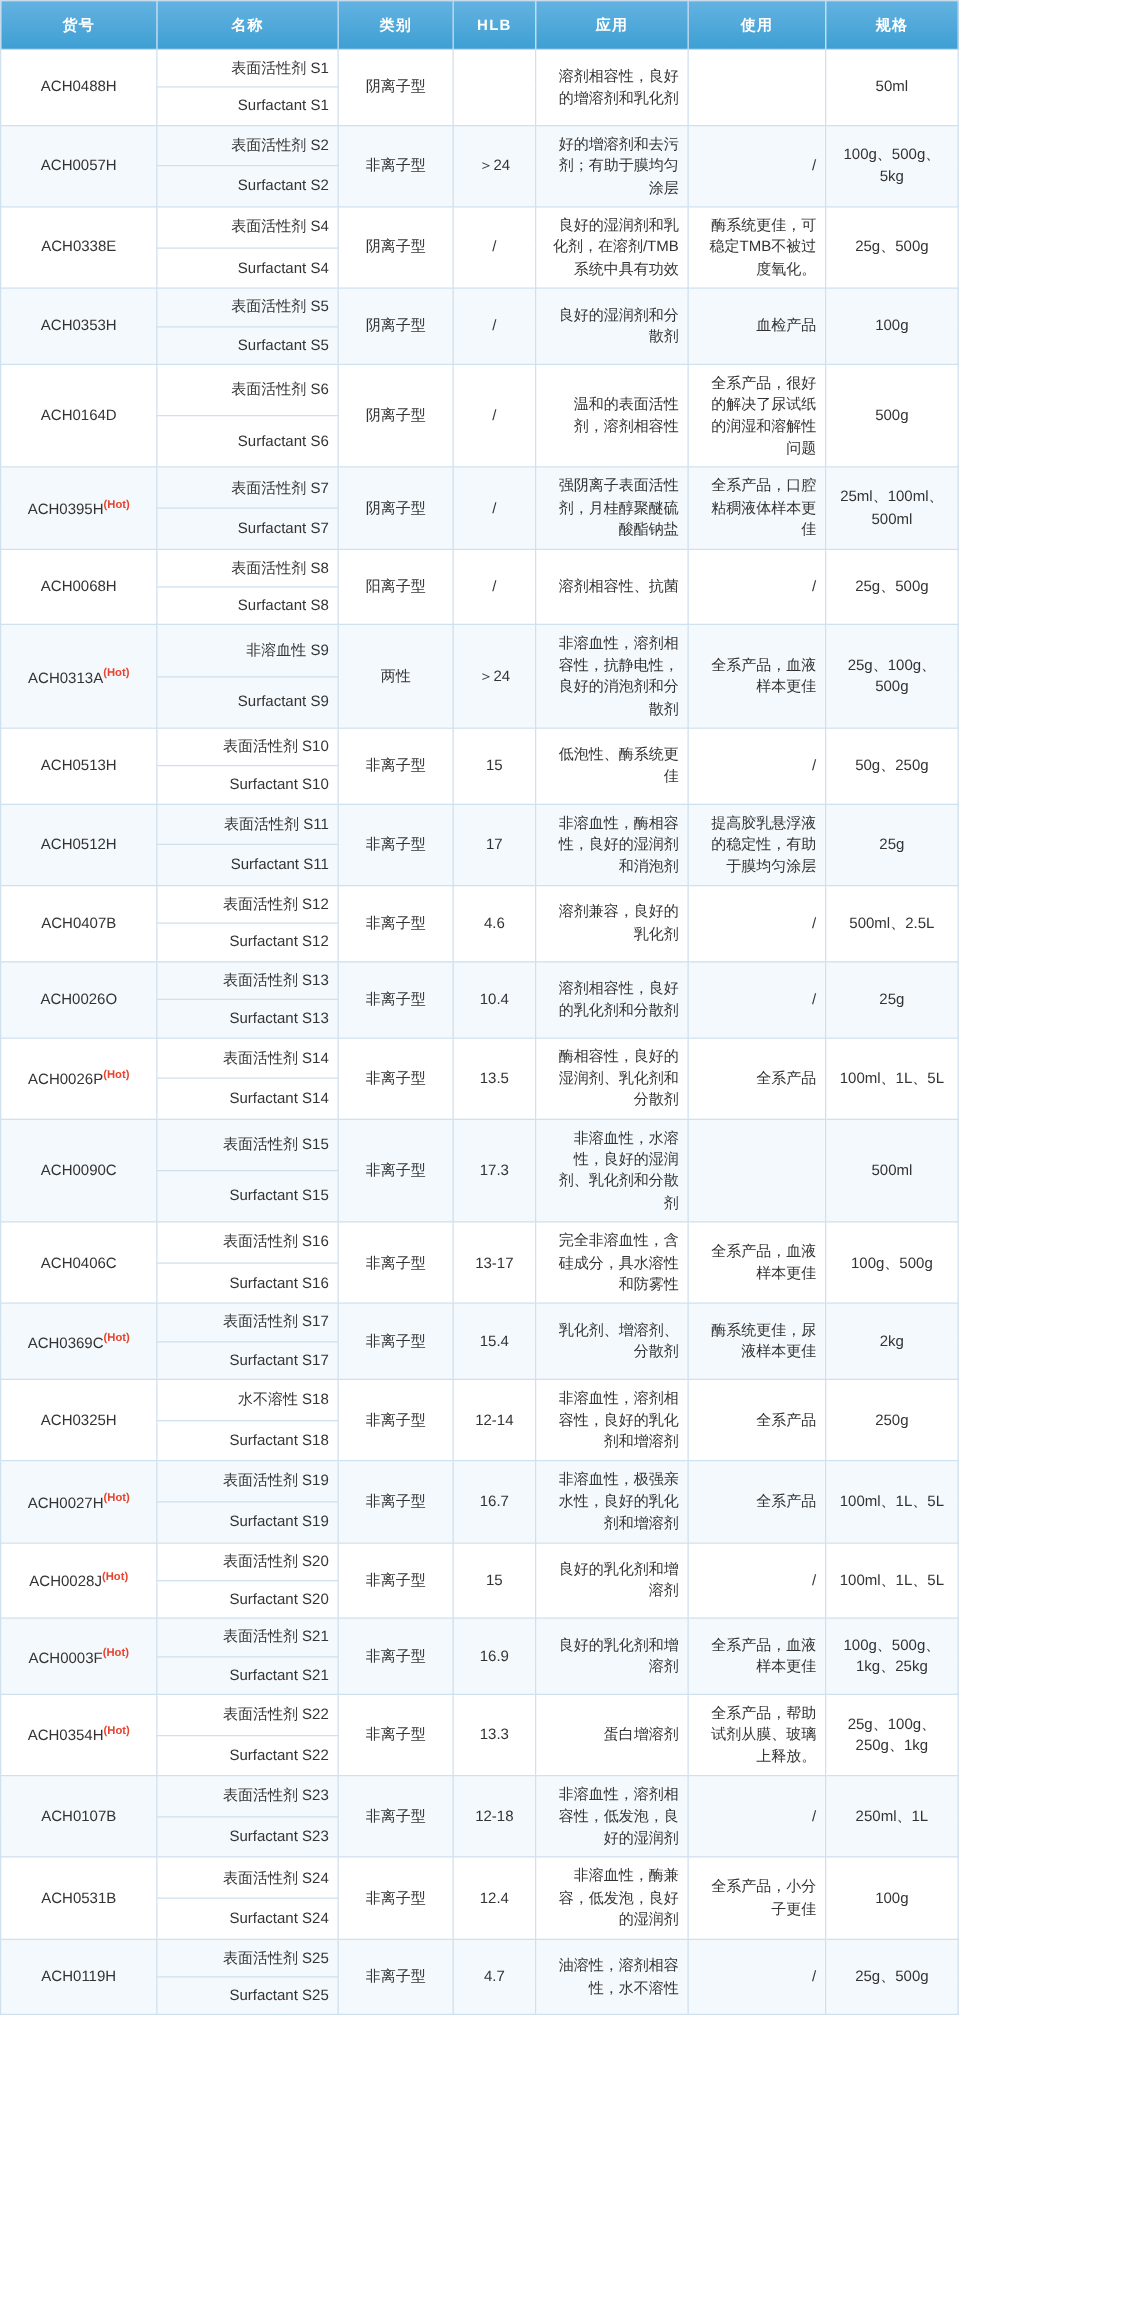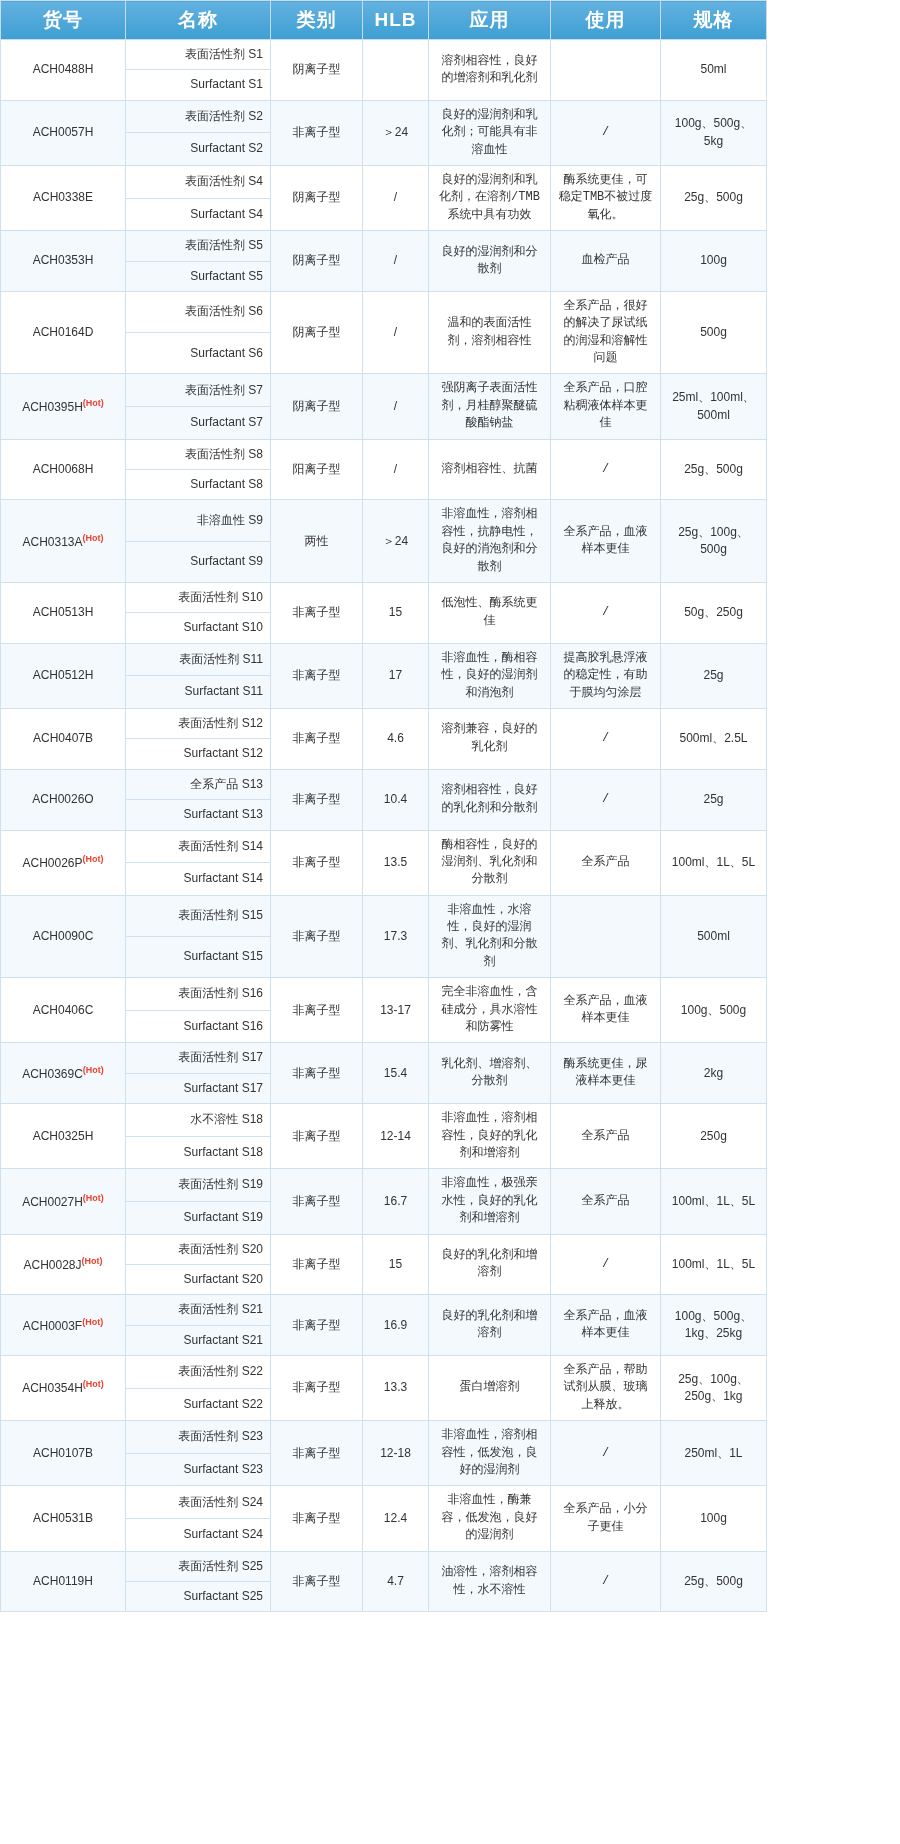--- a/index.html
+++ b/index.html
@@ -22,21 +22,21 @@
   #surfactant-table col.c-cat     { width: 92px; }
   #surfactant-table col.c-hlb     { width: 66px; }
   #surfactant-table col.c-app     { width: 122px; }
   #surfactant-table col.c-use     { width: 110px; }
   #surfactant-table col.c-spec    { width: 106px; }
 
   #surfactant-table thead th {
     background: #4da6d9;
     background: linear-gradient(to bottom, #62b2e0 0%, #3e9fd3 100%);
     color: #ffffff;
-    font-size: 19px;
+    font-size: 12px;
     font-weight: bold;
     text-align: center;
     height: 30px;
     padding: 4px 2px;
     border: 1px solid #c9dced;
     letter-spacing: 1px;
   }
   #surfactant-table td {
     border: 1px solid #cfe0ee;
     font-size: 12px;
@@ -53,22 +53,21 @@
   td.name-cell {
     text-align: right;
     font-size: 12.5px;
     color: #333;
     padding-left: 14px;
   }
   td.center-cell {
     text-align: center;
   }
   td.text-cell {
-    text-align: center;
-    font-family: Liberation Mono, monospace;
+    text-align: right;
   }
   .hot {
     color: #e8432f;
     font-size: 9px;
     vertical-align: super;
     font-weight: bold;
     letter-spacing: 0;
   }
   tr.row-even td { background: #ffffff; }
   tr.row-odd  td { background: #f4f9fd; }
@@ -108,21 +107,21 @@
         <td class="center-cell" rowspan="2">50ml</td>
       </tr>
       <tr class="row-even">
         <td class="name-cell">Surfactant S1</td>
       </tr>
       <tr class="row-odd">
         <td class="code-cell" rowspan="2"><span>ACH0057H</span></td>
         <td class="name-cell">表面活性剂 S2</td>
         <td class="center-cell" rowspan="2">非离子型</td>
         <td class="center-cell" rowspan="2">＞24</td>
-        <td class="text-cell" rowspan="2">良好的湿润剂和乳化剂；可能具有非溶血性</td>
+        <td class="text-cell" rowspan="2">好的增溶剂和去污剂；有助于膜均匀涂层</td>
         <td class="text-cell" rowspan="2">/</td>
         <td class="center-cell" rowspan="2">100g、500g、5kg</td>
       </tr>
       <tr class="row-odd">
         <td class="name-cell">Surfactant S2</td>
       </tr>
       <tr class="row-even">
         <td class="code-cell" rowspan="2"><span>ACH0338E</span></td>
         <td class="name-cell">表面活性剂 S4</td>
         <td class="center-cell" rowspan="2">阴离子型</td>
@@ -225,21 +224,21 @@
         <td class="center-cell" rowspan="2">4.6</td>
         <td class="text-cell" rowspan="2">溶剂兼容，良好的乳化剂</td>
         <td class="text-cell" rowspan="2">/</td>
         <td class="center-cell" rowspan="2">500ml、2.5L</td>
       </tr>
       <tr class="row-even">
         <td class="name-cell">Surfactant S12</td>
       </tr>
       <tr class="row-odd">
         <td class="code-cell" rowspan="2"><span>ACH0026O</span></td>
-        <td class="name-cell">全系产品 S13</td>
+        <td class="name-cell">表面活性剂 S13</td>
         <td class="center-cell" rowspan="2">非离子型</td>
         <td class="center-cell" rowspan="2">10.4</td>
         <td class="text-cell" rowspan="2">溶剂相容性，良好的乳化剂和分散剂</td>
         <td class="text-cell" rowspan="2">/</td>
         <td class="center-cell" rowspan="2">25g</td>
       </tr>
       <tr class="row-odd">
         <td class="name-cell">Surfactant S13</td>
       </tr>
       <tr class="row-even">

